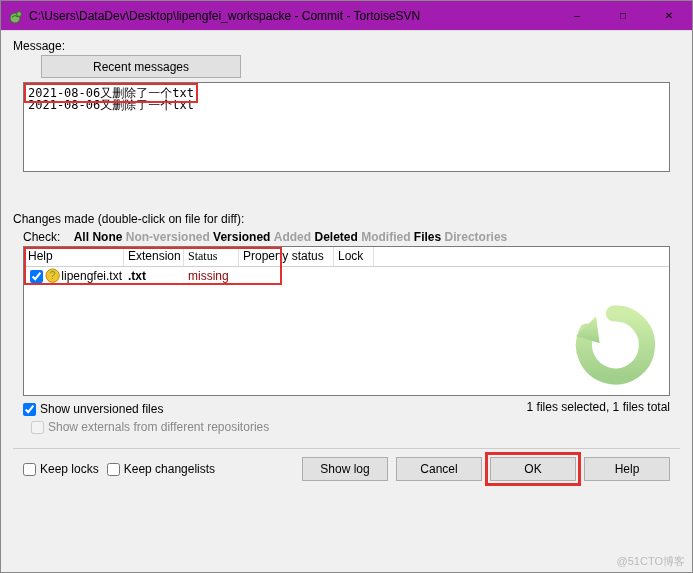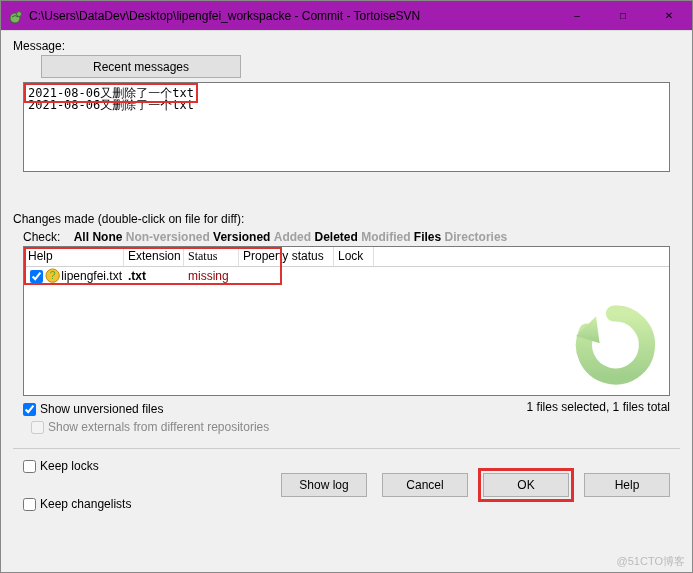--- a/index.html
+++ b/index.html
@@ -139,22 +139,22 @@
   .bottom-area {
     margin-top: 12px;
     padding: 8px 10px 10px 10px;
     border-top: 1px solid #ccc;
   }
   .bottom-row {
     display: flex;
     align-items: center;
     justify-content: space-between;
   }
-  .left-chks { display:flex; flex-direction:column; gap:20px;}
-  .button-row { display: flex; gap: 15px; }
+  .left-chks { display:flex; flex-direction:row; gap:8px;}
+  .button-row { display: flex; gap: 8px; }
   .btn {
     width: 86px;
     height: 24px;
     background: #e1e1e1;
     border: 1px solid #adadad;
     font-size: 12px;
     display:flex; align-items:center; justify-content:center;
   }
   .btn-hl {
     outline: 3px solid #e03030;

